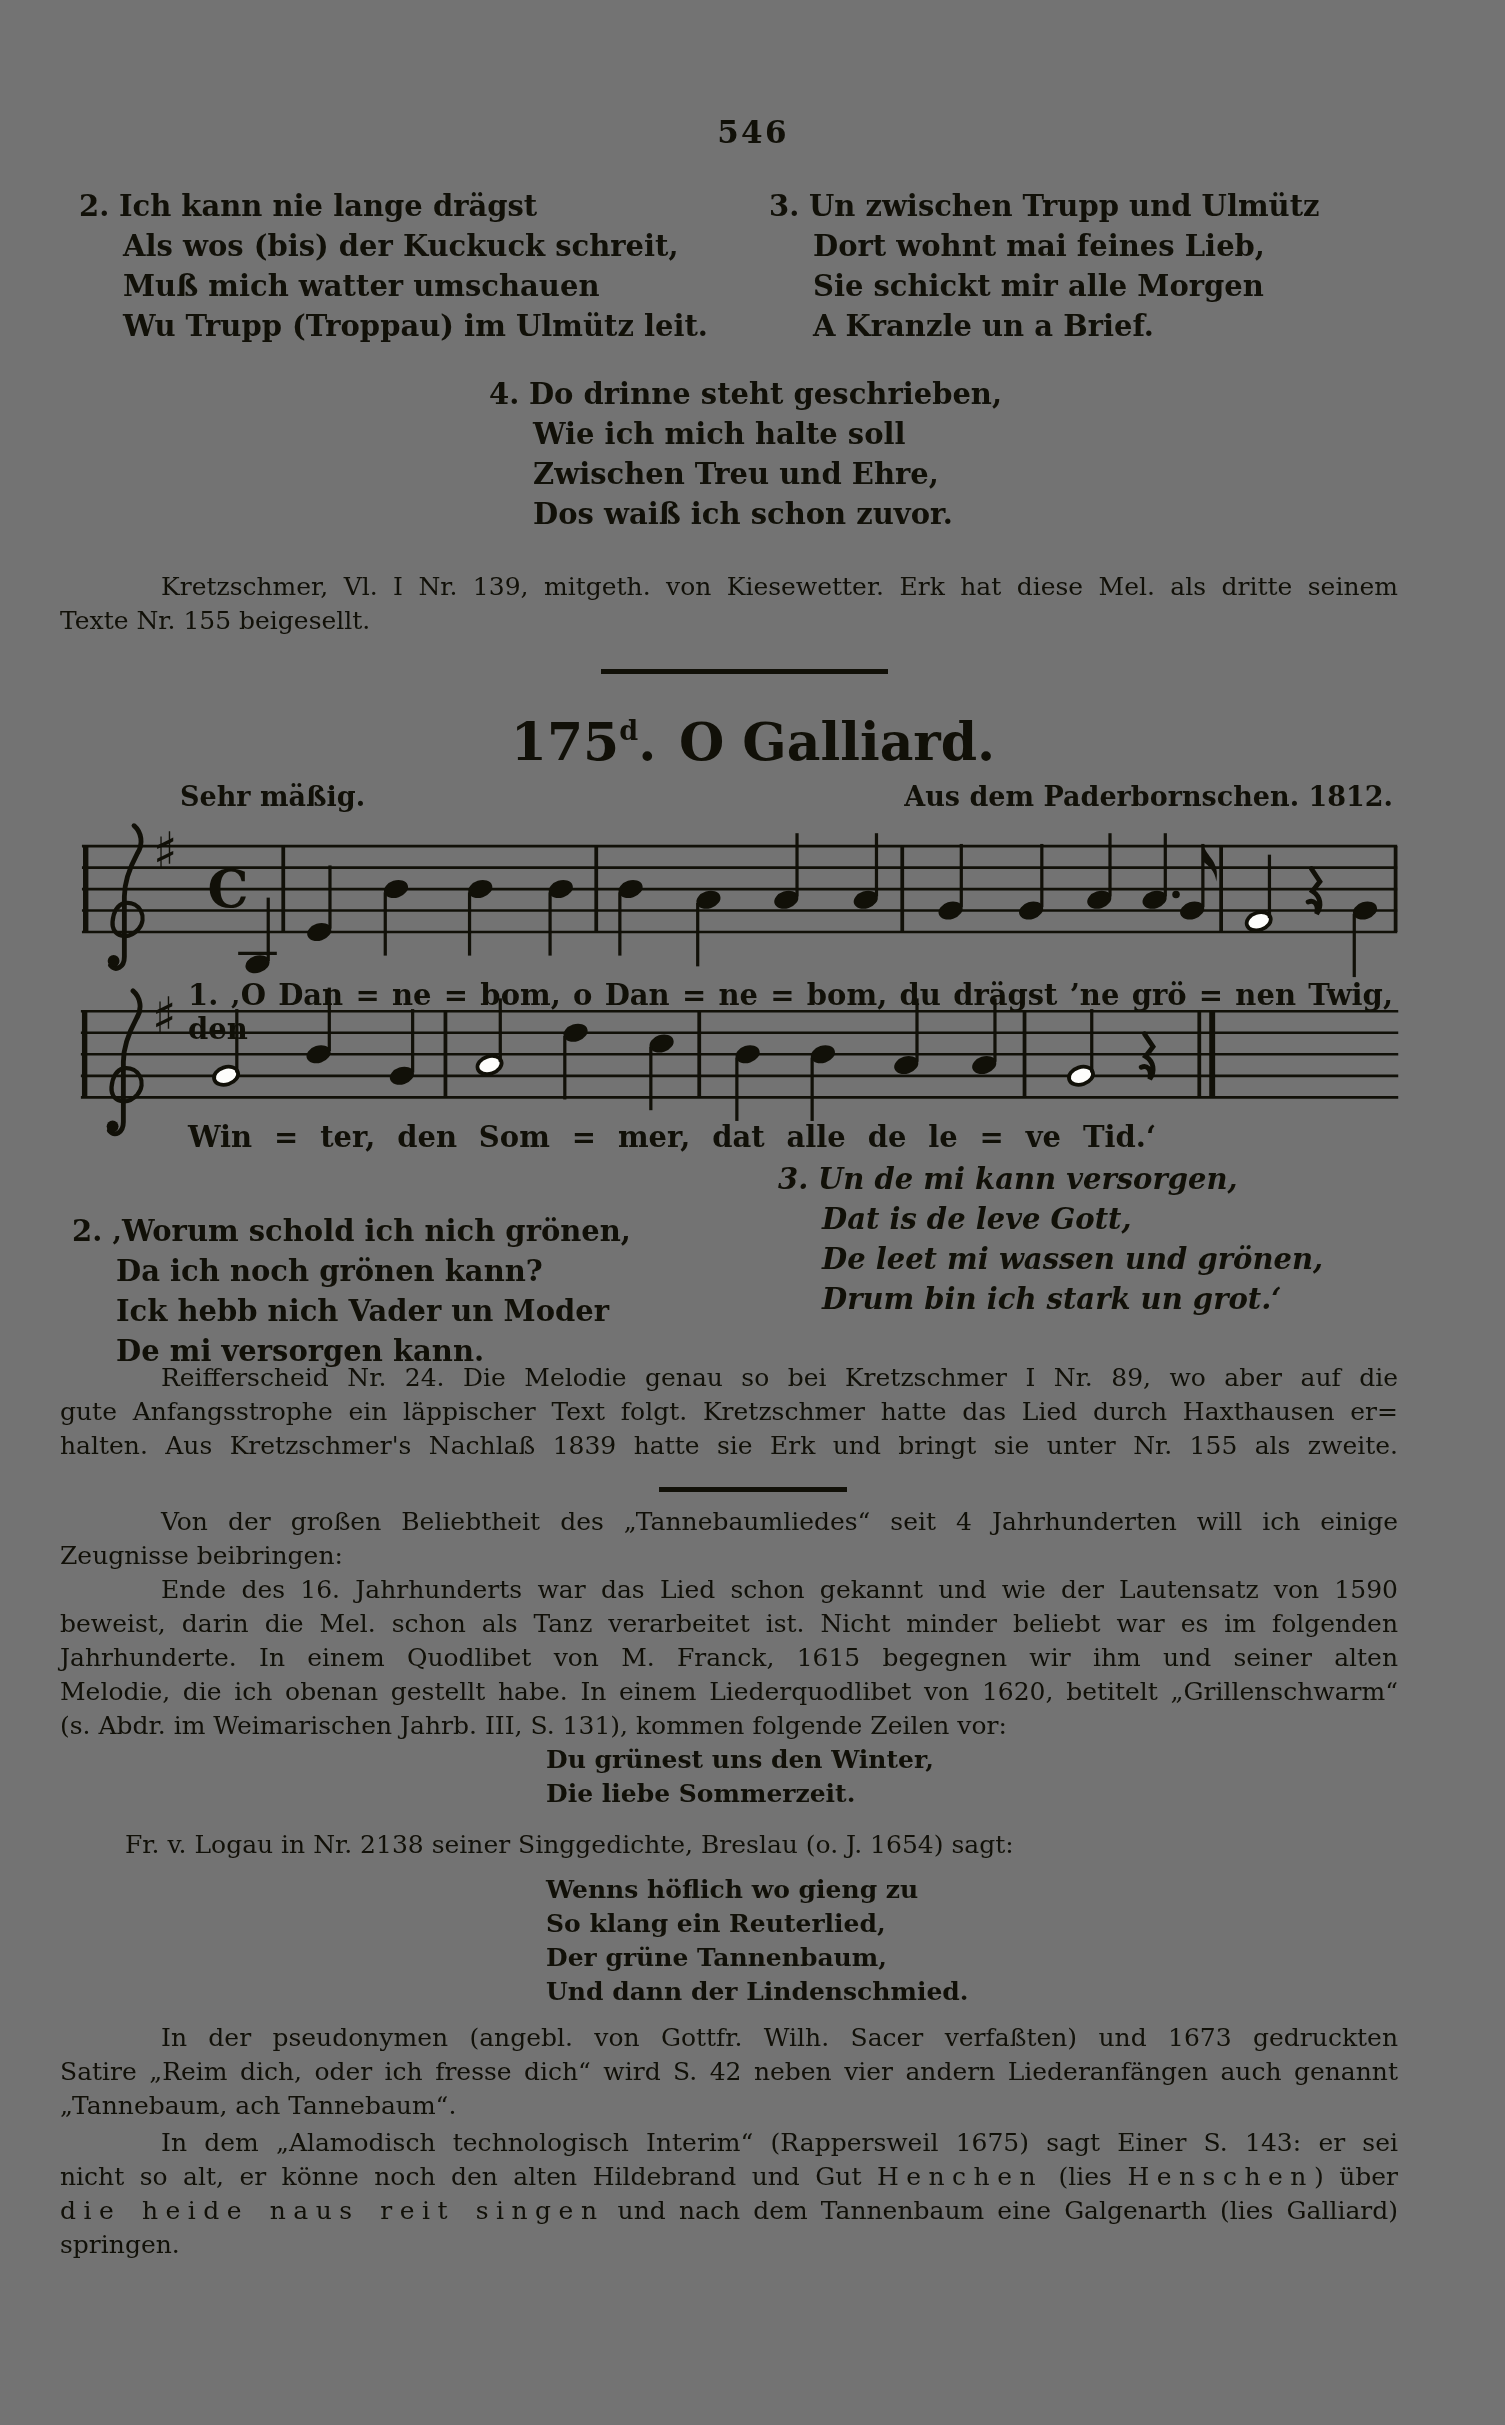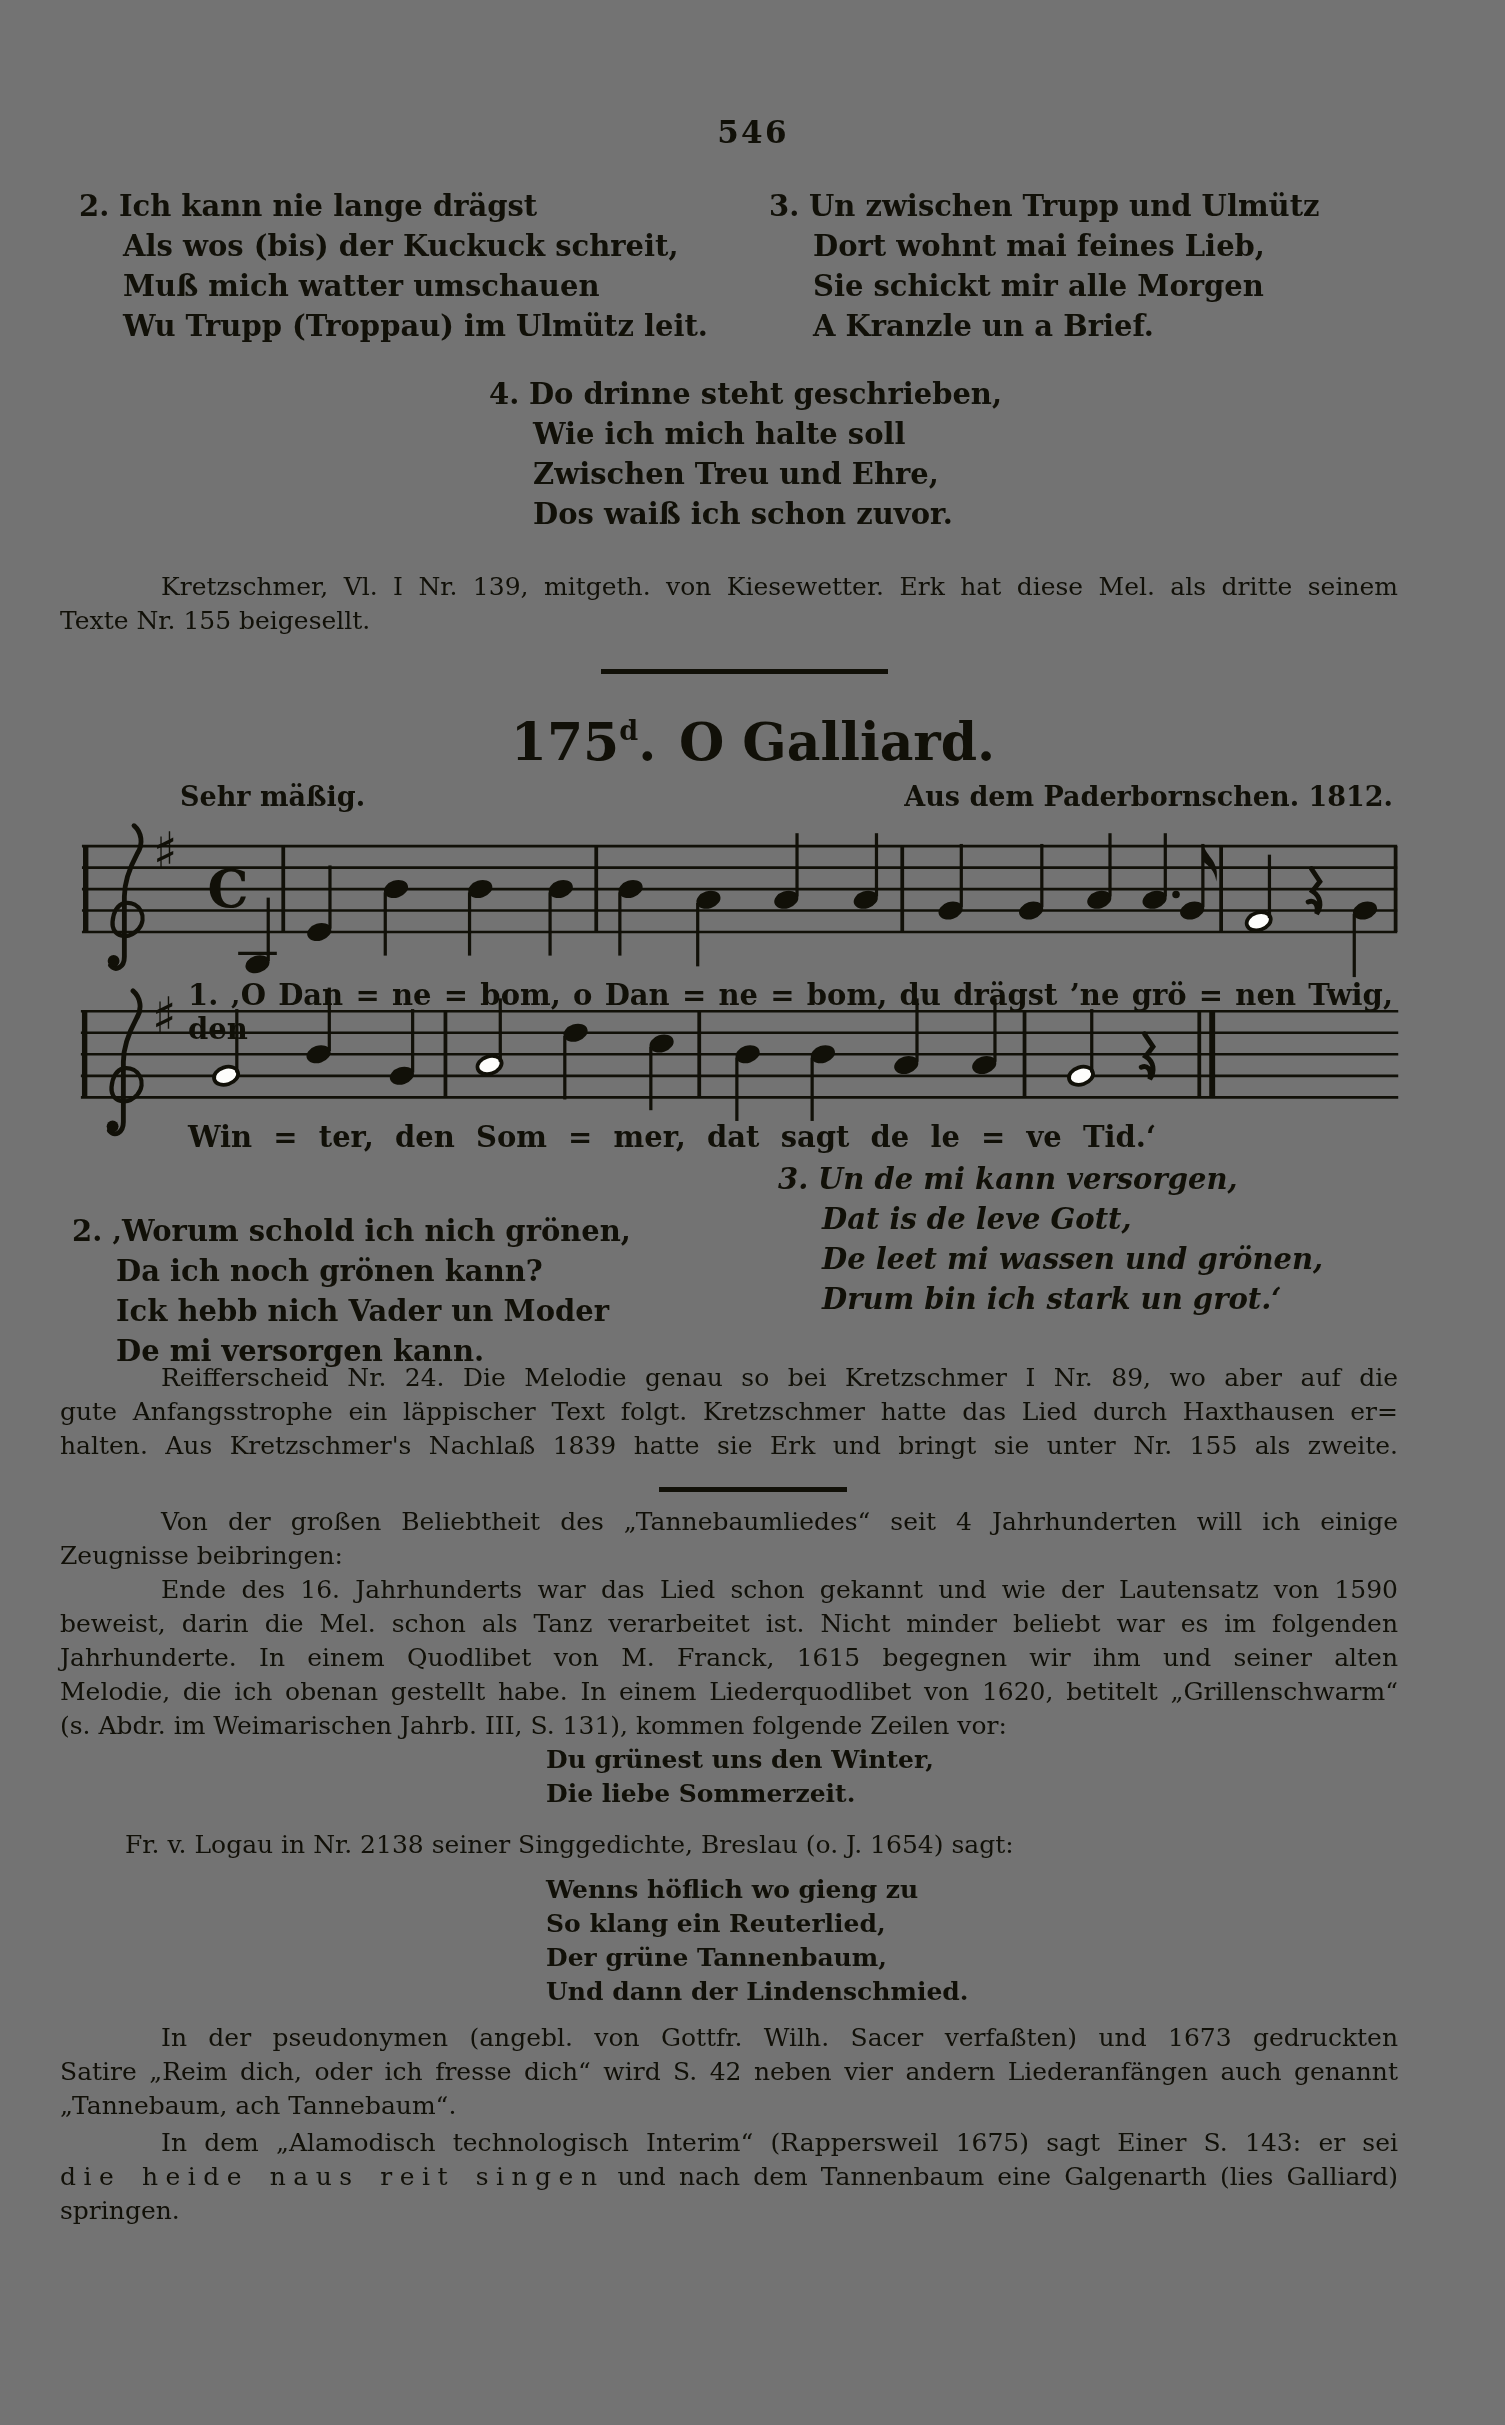--- a/index.html
+++ b/index.html
@@ -168,21 +168,21 @@
       <line x1="1605" y1="178" x2="1605" y2="60" stroke="#111008" stroke-width="6"></line>
       <ellipse cx="1730" cy="184" rx="23" ry="16" transform="rotate(-18 1730 184)" fill="#111008"></ellipse>
       <line x1="1750" y1="178" x2="1750" y2="60" stroke="#111008" stroke-width="6"></line>
       <line x1="1805" y1="84" x2="1805" y2="244" stroke="#111008" stroke-width="7"></line>
       <ellipse cx="1910" cy="204" rx="23" ry="16" transform="rotate(-18 1910 204)" fill="#fdfdfb" stroke="#111008" stroke-width="7"></ellipse>
       <line x1="1930" y1="198" x2="1930" y2="80" stroke="#111008" stroke-width="6"></line>
       <path d="M 2028 126 L 2044 150 L 2030 168 C 2046 178 2048 196 2038 210 C 2042 190 2032 184 2022 188" stroke="#111008" stroke-width="9" fill="none" stroke-linecap="round"></path>
       <line x1="2130" y1="84" x2="2130" y2="244" stroke="#111008" stroke-width="7"></line>
       <line x1="2154" y1="84" x2="2154" y2="244" stroke="#111008" stroke-width="11"></line>
     </svg>
-  <div class="abs lyr lyr2">Win = ter, den Som = mer, dat sagt de le = ve Tid.‘</div>
+  <div class="abs lyr lyr2">Win = ter, den Som = mer, dat alle de le = ve Tid.‘</div>
 
   <div class="abs verse" style="left:72px;top:1211px;">
     <div><span class="vnum">2.</span><span>‚Worum schold ich nich grönen,</span></div>
     <div class="cont">Da ich noch grönen kann?</div>
     <div class="cont">Ick hebb nich Vader un Moder</div>
     <div class="cont">De mi versorgen kann.</div>
   </div>
   <div class="abs verse" style="left:778px;top:1159px;font-style:italic;">
     <div><span class="vnum">3.</span><span>Un de mi kann versorgen,</span></div>
     <div class="cont">Dat is de leve Gott,</div>
@@ -228,18 +228,19 @@
   </div>
 
   <div class="abs para" style="top:2021px;">
     <div class="pline ind">In der pseudonymen (angebl. von Gottfr. Wilh. Sacer verfaßten) und 1673 gedruckten</div>
     <div class="pline">Satire „Reim dich, oder ich fresse dich“ wird S. 42 neben vier andern Liederanfängen auch genannt</div>
     <div class="plast">„Tannebaum, ach Tannebaum“.</div>
   </div>
 
   <div class="abs para" style="top:2126px;">
     <div class="pline ind">In dem „Alamodisch technologisch Interim“ (Rappersweil 1675) sagt Einer S. 143: er sei</div>
+    <div class="pline"><span>nicht so alt, er könne noch den alten Hildebrand und Gut </span><span class="gesperrt">Henchen</span><span> (lies </span><span class="gesperrt">Henschen</span><span>) über</span></div>
     <div class="pline"><span class="gesperrt">die heide naus reit singen</span><span> und nach dem Tannenbaum eine Galgenarth (lies Galliard)</span></div>
     <div class="plast">springen.</div>
   </div>
 
 </div>
 
 
 </body></html>

